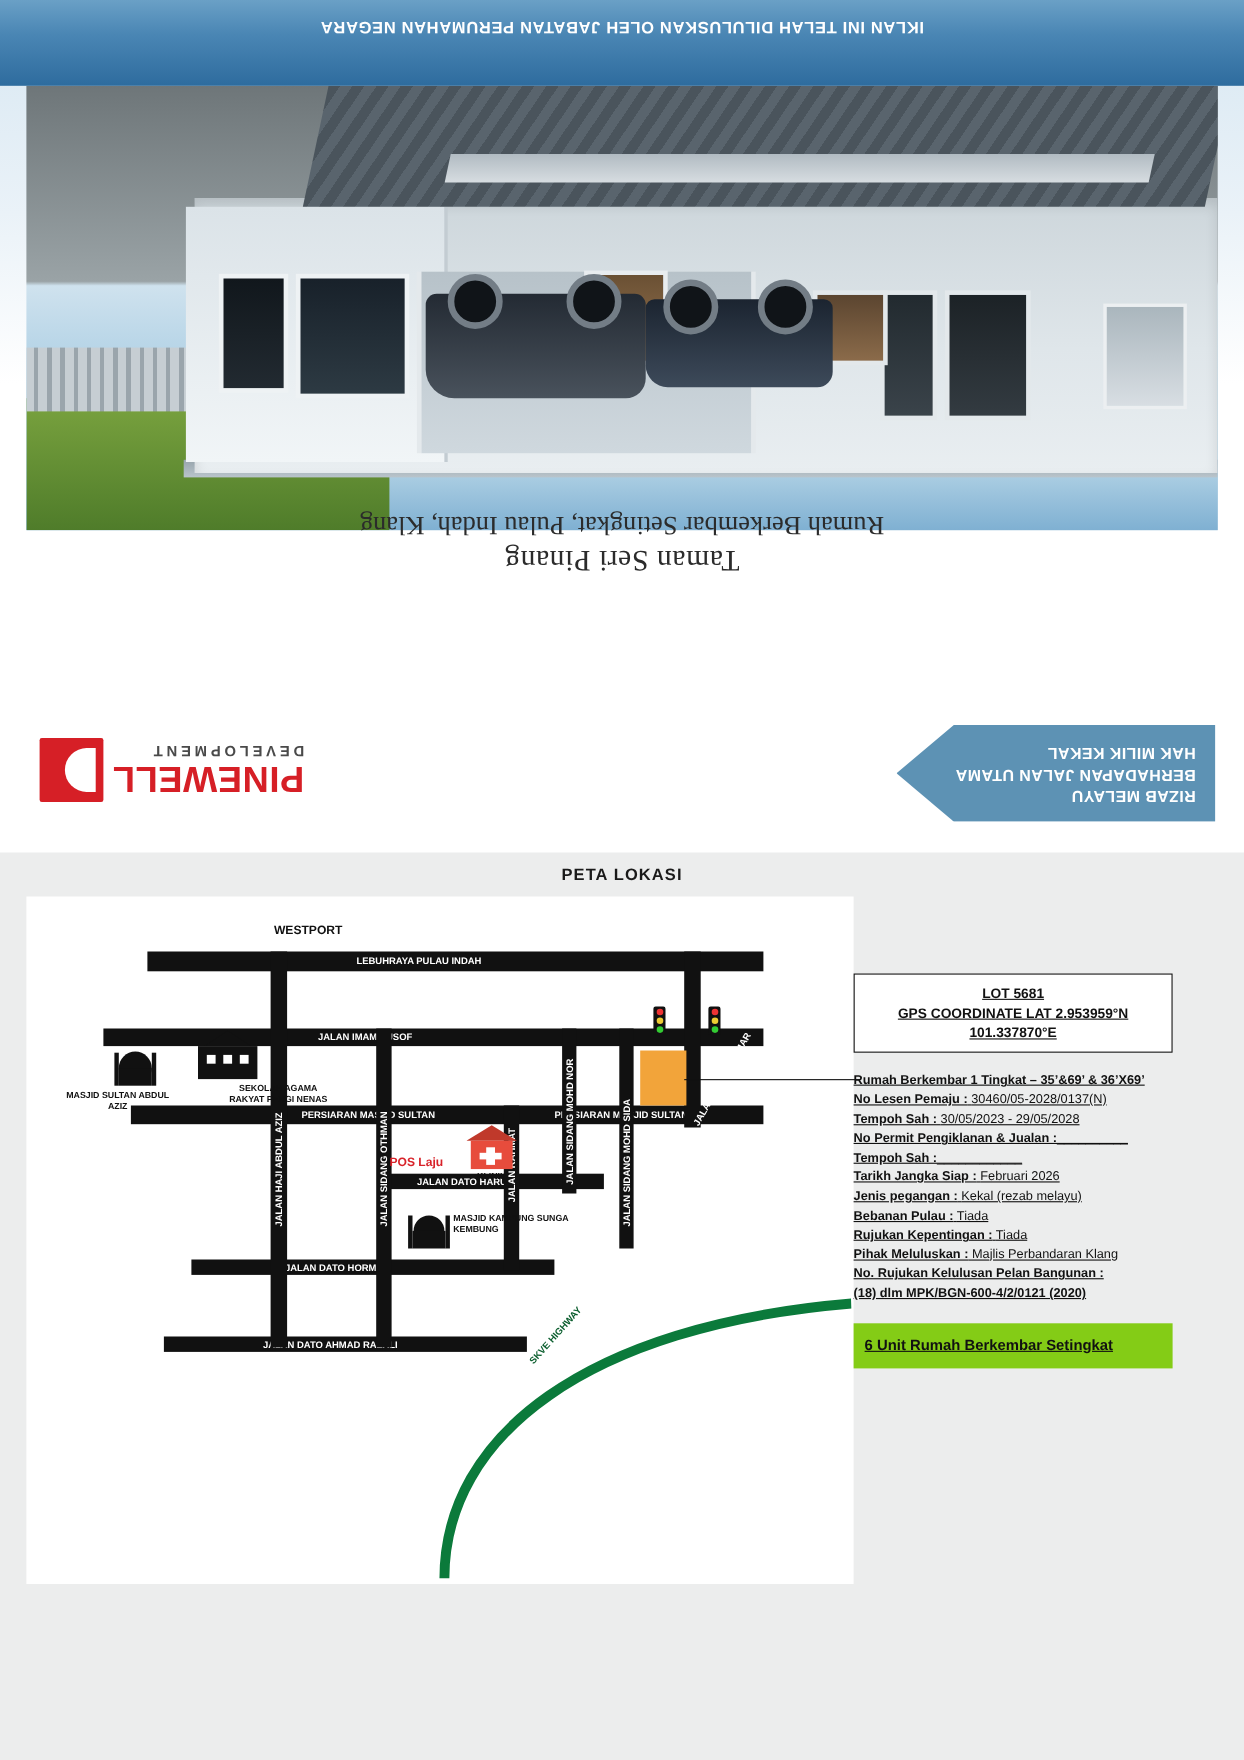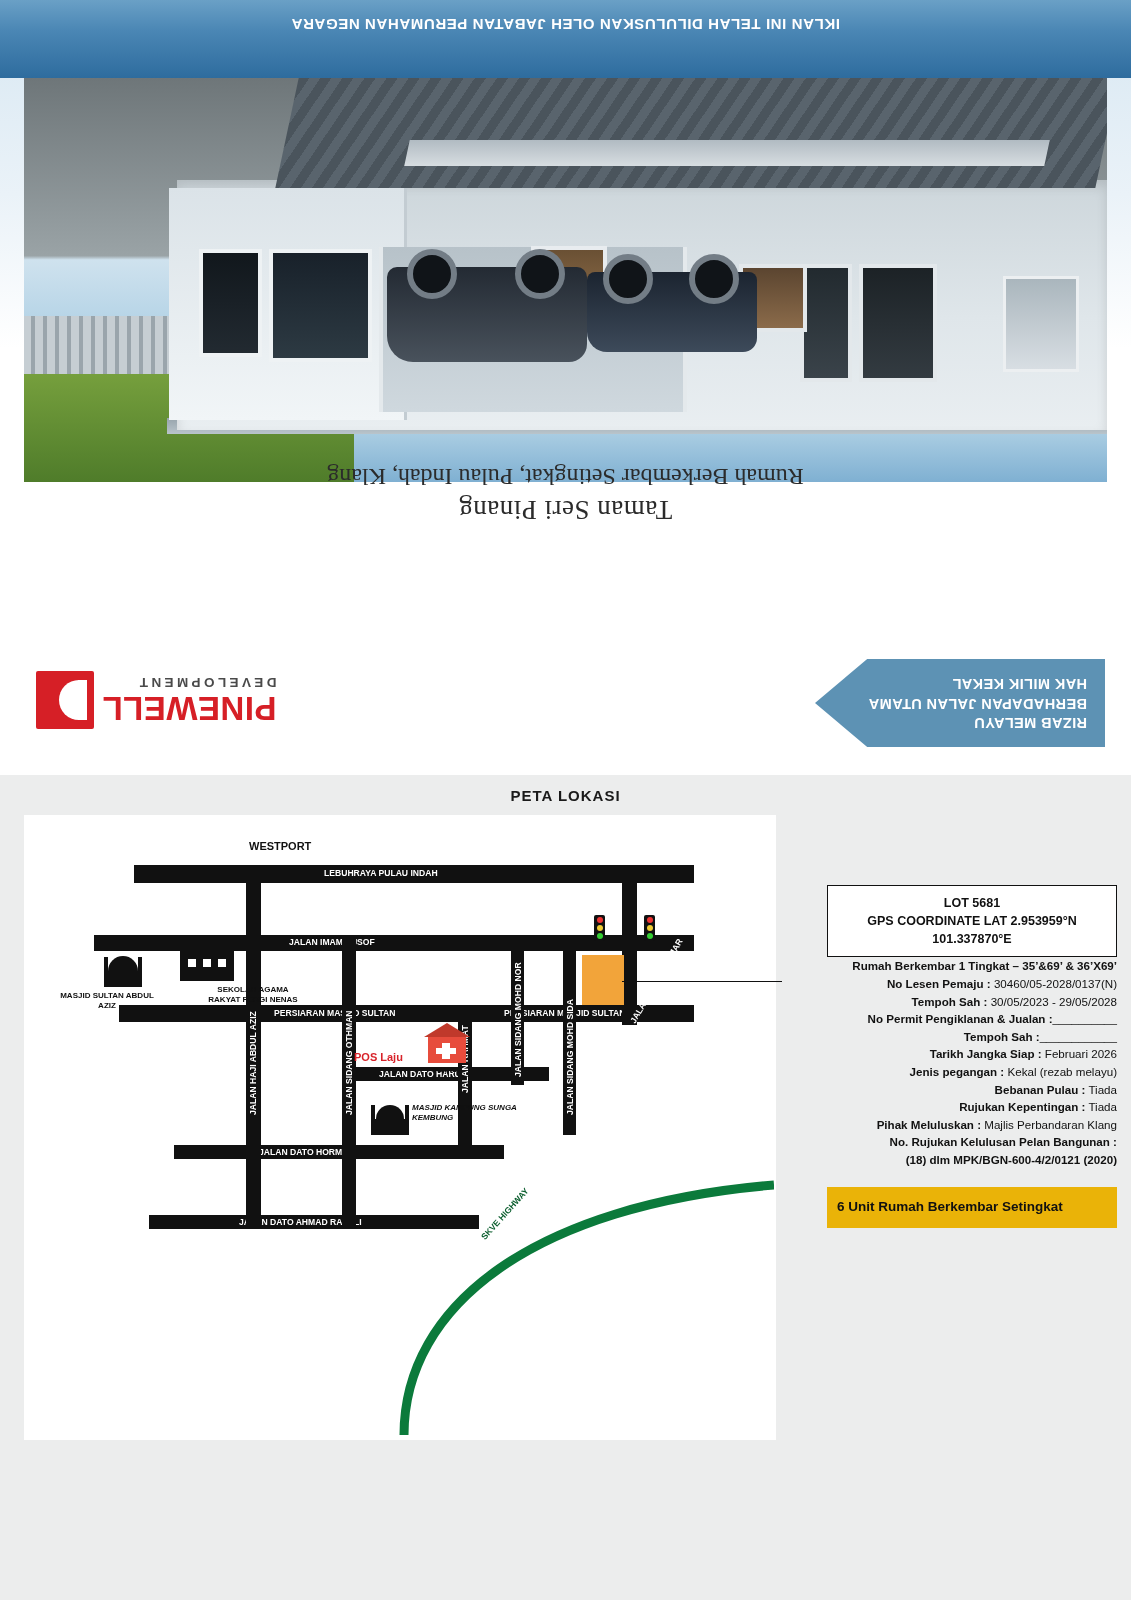--- a/index.html
+++ b/index.html
@@ -127,32 +127,32 @@
     background:#eceded;
   }
   .peta-label{
     position:absolute;left:0;top:12px;width:1131px;text-align:center;
     font-size:15px;font-weight:700;letter-spacing:1px;color:#1a1a1a;
   }
   .map-card{
     position:absolute;left:24px;top:40px;width:752px;height:625px;background:#fff;
   }
   .info-col{
-    position:absolute;left:827px;top:110px;width:290px;
+    position:absolute;left:776px;top:110px;width:290px;text-decoration:underline;
   }
   .lot-box{
     border:1px solid #111;background:#fff;padding:8px 6px;text-align:center;
     font-size:12.5px;font-weight:700;line-height:1.45;
   }
   .specs{
-    text-align:right;font-size:11.6px;line-height:1.52;color:#111;
+    margin-top:16px;text-align:left;font-size:11.6px;line-height:1.52;color:#111;
   }
   .specs b{font-weight:700;}
   .price-box{
-    margin-top:18px;background:#eab308;padding:12px 14px 14px 10px;
+    margin-top:18px;background:#84cc16;padding:12px 14px 14px 10px;
   }
   .price-box .unit{font-size:13.5px;font-weight:700;}
   .price-box .price{font-size:24px;font-weight:700;margin-top:6px;}
   .footer{
     position:absolute;left:0;bottom:34px;width:1131px;text-align:center;
   }
   .footer .f1{font-size:15px;color:#222;}
   .footer .f2{font-size:23px;font-weight:700;margin-top:10px;letter-spacing:.4px;}
   .footer .sep{display:inline-block;margin:0 12px;font-weight:400;color:#555;}
 
@@ -318,21 +318,21 @@
         <rect x="12" y="27" width="20" height="6" fill="#fff"></rect>
     </svg>
     <div class="poi" style="left:398px;top:250px;width:50px;">KLINIK</div>
 
     <svg style="position:absolute;left:345px;top:278px;width:42px;height:44px;">
       <circle cx="21" cy="26" r="14" fill="#111"></circle>
         <rect x="6" y="26" width="30" height="16" fill="#111"></rect>
       <rect x="2" y="12" width="4" height="30" fill="#111"></rect>
         <rect x="36" y="12" width="4" height="30" fill="#111"></rect>
     </svg>
-    <div class="poi" style="left:388px;top:288px;width:110px;text-align:left;font-style:italic;">MASJID KAMPUNG SUNGA KEMBUNG</div>
+    <div class="poi" style="left:388px;top:288px;width:110px;text-align:left;">MASJID KAMPUNG SUNGA KEMBUNG</div>
   </div>
 
   <div class="info-col">
     <div class="lot-box">
       <div>LOT 5681</div>
       <div>GPS COORDINATE LAT 2.953959°N</div>
       <div>101.337870°E</div>
     </div>
 
     <div class="specs">

